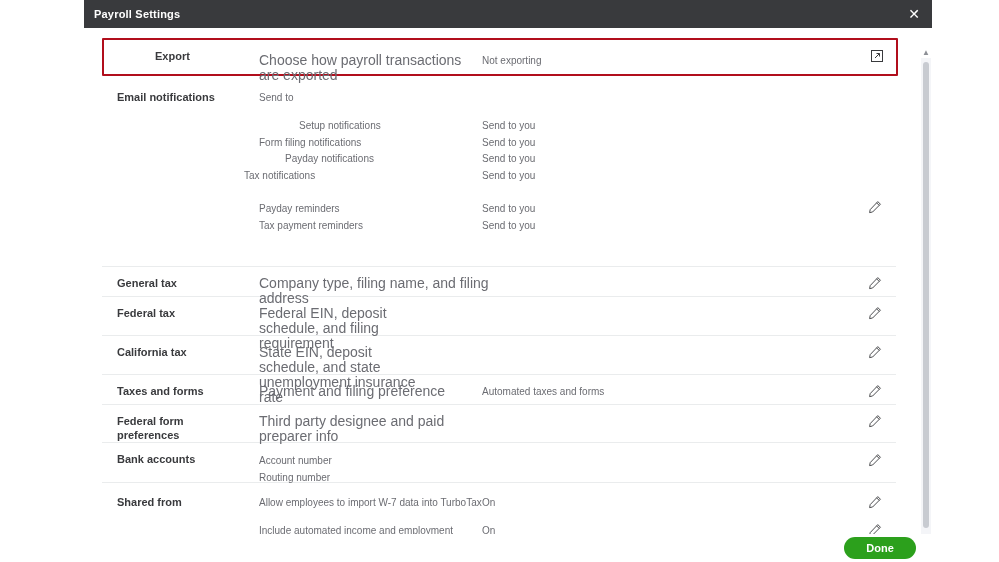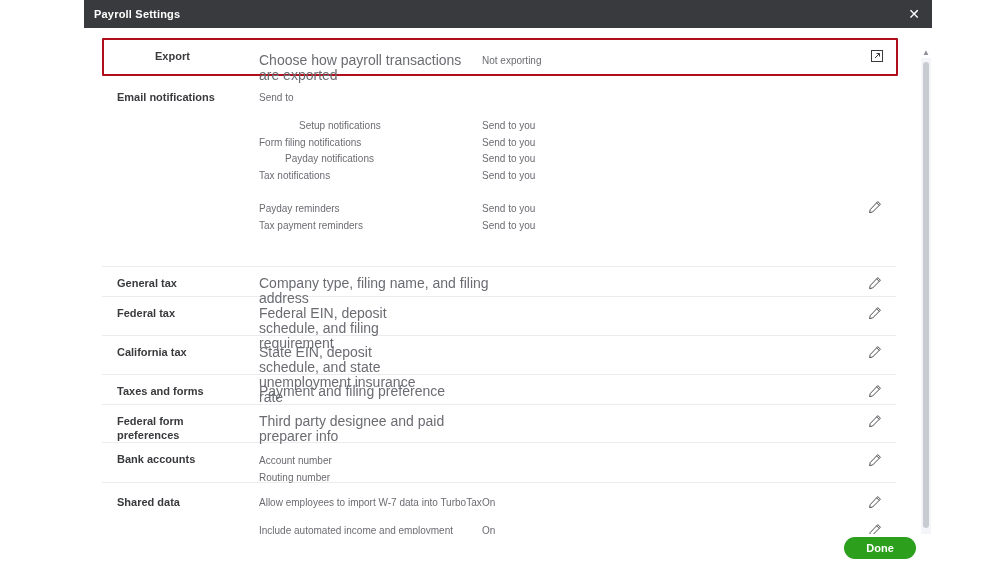--- a/index.html
+++ b/index.html
@@ -219,21 +219,21 @@
 
           <div class="sub" style="left:157px; top:38px;margin-left:40px;">Setup notifications</div>
           <div class="sub" style="left:380px; top:38px;">Send to you</div>
 
           <div class="sub" style="left:157px; top:55px;">Form filing notifications</div>
           <div class="sub" style="left:380px; top:55px;">Send to you</div>
 
           <div class="sub" style="left:157px; top:71px;margin-left:26px;">Payday notifications</div>
           <div class="sub" style="left:380px; top:71px;">Send to you</div>
 
-          <div class="sub" style="left:157px; top:88px;">Tax notifications</div>
+          <div class="sub" style="left:142px; top:88px;">Tax notifications</div>
           <div class="sub" style="left:380px; top:88px;">Send to you</div>
 
           <div class="sub" style="left:157px; top:121px;">Payday reminders</div>
           <div class="sub" style="left:380px; top:121px;">Send to you</div>
 
           <div class="sub" style="left:157px; top:138px;">Tax payment reminders</div>
           <div class="sub" style="left:380px; top:138px;">Send to you</div>
 
           <div class="pencil" style="top:120px;">
             <svg width="14" height="14" viewBox="0 0 14 14" fill="none" stroke="#393a3d" stroke-width="0.9">
@@ -272,20 +272,21 @@
             <svg width="14" height="14" viewBox="0 0 14 14" fill="none" stroke="#393a3d" stroke-width="0.9">
               <path d="M9.8 1.6 L12.4 4.2 L4.6 12 L1.6 12.6 L2.2 9.6 Z"></path>
               <path d="M8.6 2.8 L11.2 5.4"></path>
             </svg>
           </div>
         </div>
 
         <div class="row" style="top:346px; height:30px;">
           <div class="rlabel">Taxes and forms</div>
           <div class="rdesc">Payment and filing preference</div>
+          <div class="rval">Automated taxes and forms</div>
           <div class="pencil">
             <svg width="14" height="14" viewBox="0 0 14 14" fill="none" stroke="#393a3d" stroke-width="0.9">
               <path d="M9.8 1.6 L12.4 4.2 L4.6 12 L1.6 12.6 L2.2 9.6 Z"></path>
               <path d="M8.6 2.8 L11.2 5.4"></path>
             </svg>
           </div>
         </div>
 
         <div class="row" style="top:376px; height:38px;">
           <div class="rlabel" style="width:95px;">Federal form preferences</div>
@@ -304,21 +305,21 @@
           <div class="sub" style="left:157px; top:28px;">Routing number</div>
           <div class="pencil" style="top:11px;">
             <svg width="14" height="14" viewBox="0 0 14 14" fill="none" stroke="#393a3d" stroke-width="0.9">
               <path d="M9.8 1.6 L12.4 4.2 L4.6 12 L1.6 12.6 L2.2 9.6 Z"></path>
               <path d="M8.6 2.8 L11.2 5.4"></path>
             </svg>
           </div>
         </div>
 
         <div class="row no-border" style="top:454px; height:60px;">
-          <div class="rlabel" style="top:13px;">Shared data</div>
+          <div class="rlabel" style="top:13px;">Shared from</div>
 
           <div class="sub" style="left:157px; top:13px; width:250px;">Allow employees to import W-7 data into TurboTax</div>
           <div class="sub" style="left:380px; top:13px;">On</div>
           <div class="pencil" style="top:13px;">
             <svg width="14" height="14" viewBox="0 0 14 14" fill="none" stroke="#393a3d" stroke-width="0.9">
               <path d="M9.8 1.6 L12.4 4.2 L4.6 12 L1.6 12.6 L2.2 9.6 Z"></path>
               <path d="M8.6 2.8 L11.2 5.4"></path>
             </svg>
           </div>
 

